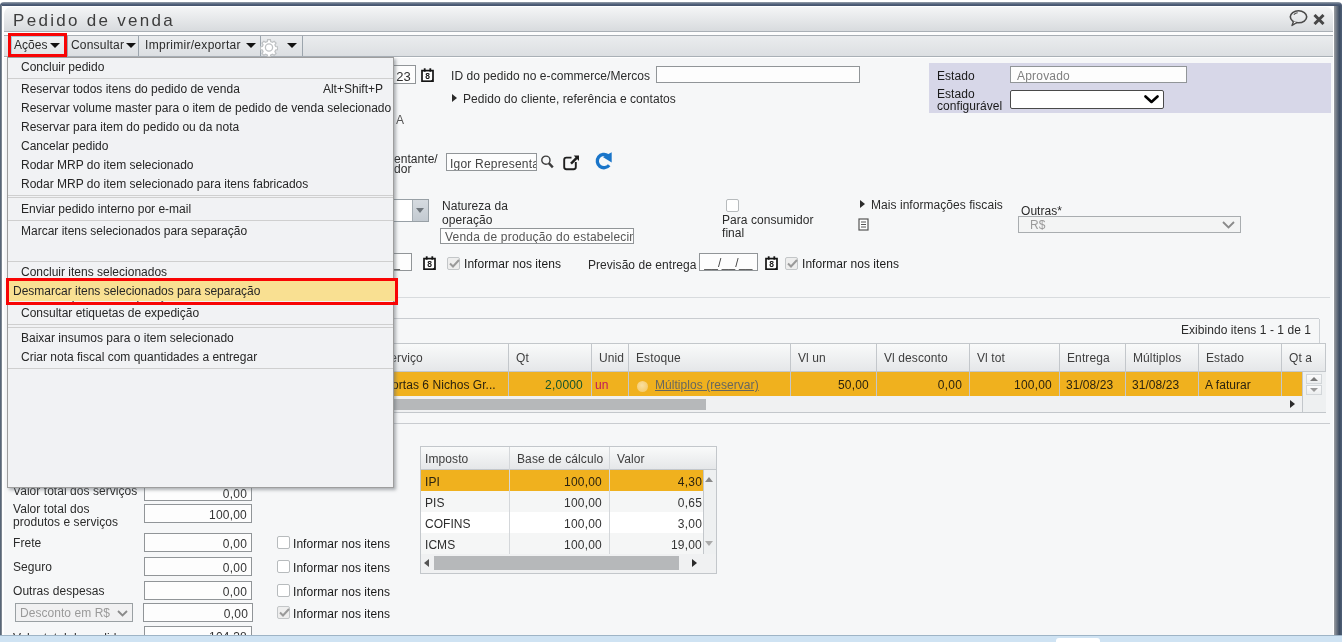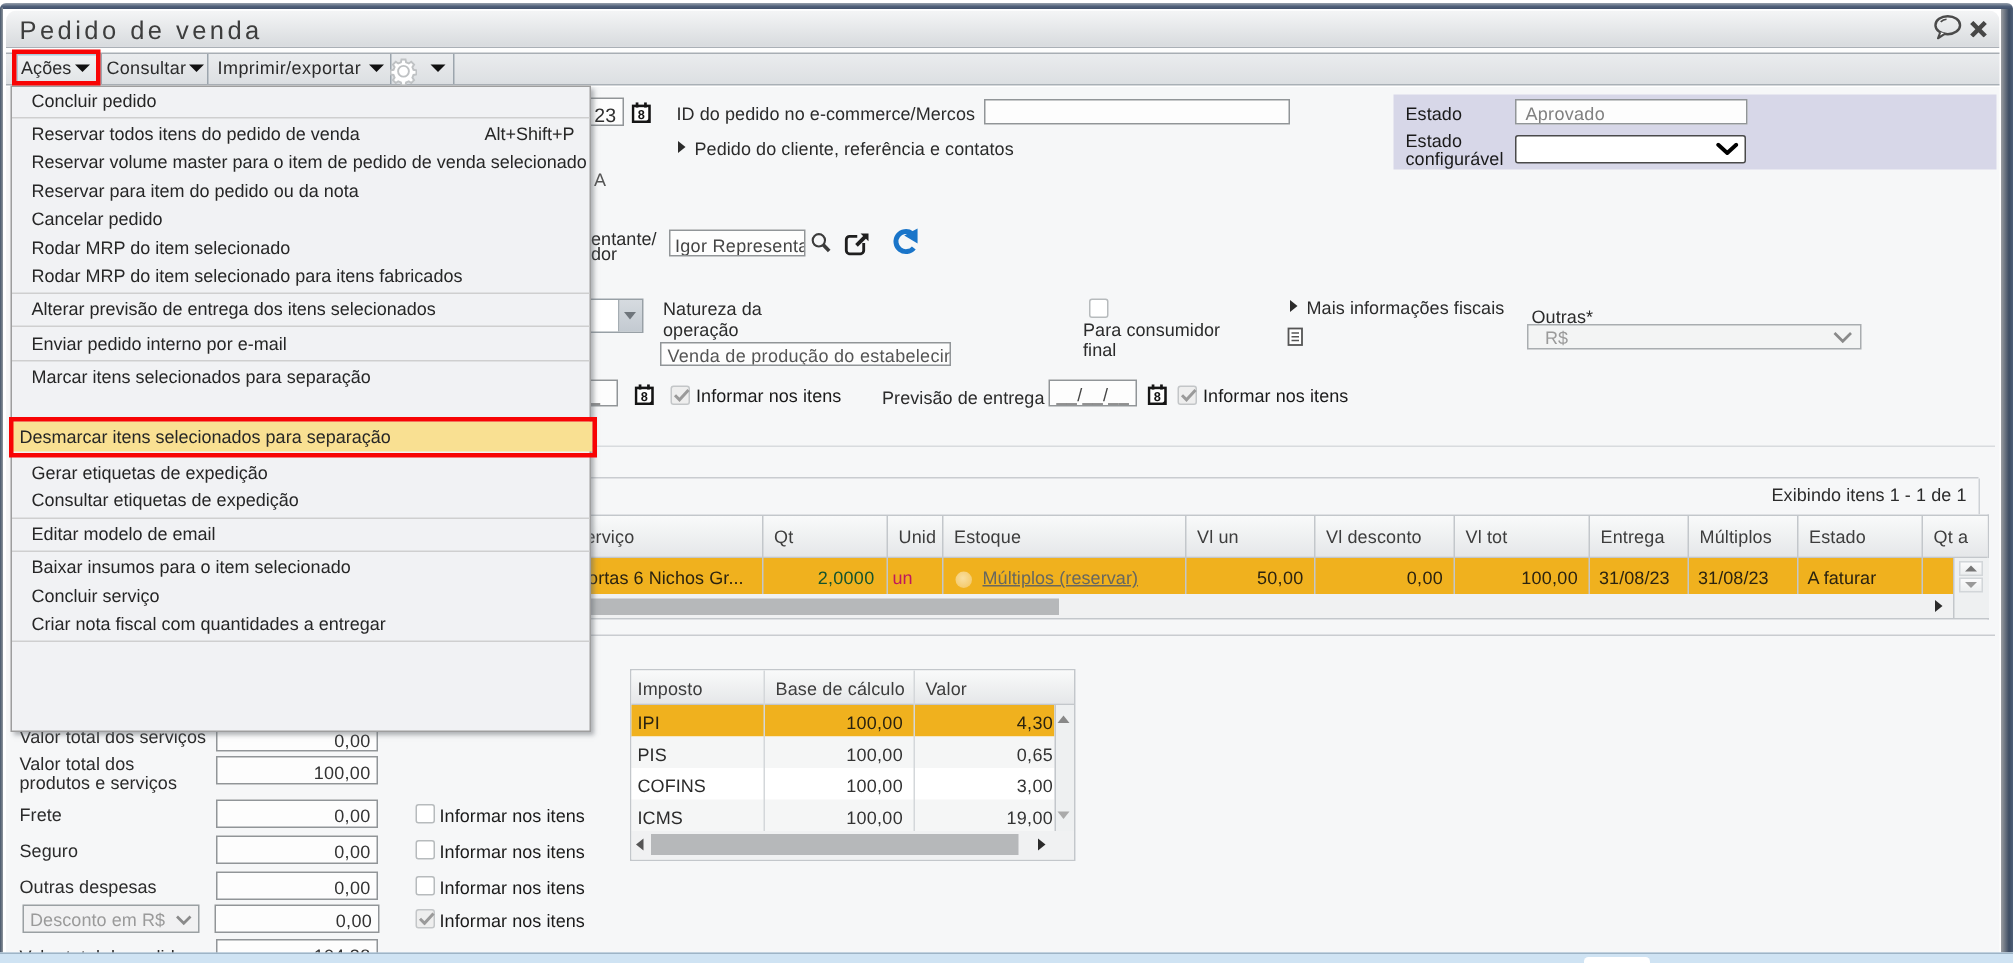--- a/index.html
+++ b/index.html
@@ -72,21 +72,21 @@
 </svg>
 <div class="t" style="left:451px;top:69px">ID do pedido no e-commerce/Mercos</div>
 <div class="inp" style="left:656px;top:66px;width:204px;height:17px"></div>
 
 <div class="arr-r" style="left:452px;top:94px"></div>
 <div class="t" style="left:463px;top:92px">Pedido do cliente, referência e contatos</div>
 <div class="t" style="left:396px;top:113px;color:#555">A</div>
 
 <div class="ab" style="left:929px;top:63px;width:402px;height:50px;background:#d7d7e8"></div>
 <div class="t" style="left:937px;top:69px;color:#1a1a1a">Estado</div>
-<div class="inp" style="left:1010px;top:66px;width:155px;height:17px;color:#808080;padding:2px 0 0 6px">Aprovado</div>
+<div class="inp" style="left:1010px;top:66px;width:177px;height:17px;color:#808080;padding:2px 0 0 6px">Aprovado</div>
 <div class="t" style="left:937px;top:87px;color:#1a1a1a">Estado</div>
 <div class="t" style="left:937px;top:99px;color:#1a1a1a">configurável</div>
 <div class="ab" style="left:1010px;top:90px;width:154px;height:19px;background:#fff;border:1.5px solid #4a4a4a;border-radius:2px"></div>
 <svg class="ab" style="left:1144px;top:95px" width="15" height="9" viewBox="0 0 15 9">
     <path d="M1.5 1.5 L7.5 7 L13.5 1.5" fill="none" stroke="#000" stroke-width="2.6" stroke-linecap="round" stroke-linejoin="round"></path>
   </svg>
 
 <div class="t" style="left:355px;top:152px">Representante/</div>
 <div class="t" style="left:361px;top:162px">vendedor</div>
 <div class="inp" style="left:446px;top:153px;width:91px;height:18px;padding:3px 0 0 3px;color:#444">Igor Representa</div>
@@ -282,34 +282,31 @@
 </style>
 <div class="mi">Concluir pedido</div>
 <div class="ms"></div>
 <div class="mi">Reservar todos itens do pedido de venda<span class="kbd">Alt+Shift+P</span></div>
 <div class="mi">Reservar volume master para o item de pedido de venda selecionado</div>
 <div class="mi">Reservar para item do pedido ou da nota</div>
 <div class="mi">Cancelar pedido</div>
 <div class="mi">Rodar MRP do item selecionado</div>
 <div class="mi">Rodar MRP do item selecionado para itens fabricados</div>
 <div class="ms"></div>
-<div class="mi">Alterar previsão de entrega dos itens selecionados</div>
 <div class="ms"></div>
 <div class="mi">Enviar pedido interno por e-mail</div>
 <div class="ms"></div>
 <div class="mi">Marcar itens selecionados para separação</div>
 <div class="mi"></div>
 <div class="ms"></div>
 <div class="mi">Concluir itens selecionados</div>
 <div class="ms"></div>
 <div class="mi">Gerar etiquetas de expedição</div>
 <div class="mi">Consultar etiquetas de expedição</div>
 <div class="ms"></div>
-<div class="mi">Editar modelo de email</div>
 <div class="ms"></div>
 <div class="mi">Baixar insumos para o item selecionado</div>
-<div class="mi">Concluir serviço</div>
 <div class="mi">Criar nota fiscal com quantidades a entregar</div>
 <div class="ms"></div>
 </div>
 
 <div class="ab" style="left:8px;top:281px;width:387px;height:20px;background:#f9e092;z-index:12;font-size:12px;line-height:20px;padding-left:5px;color:#262626;white-space:nowrap">Desmarcar itens selecionados para separação</div>
 <div class="ab" id="redbox2" style="left:6px;top:278px;width:392px;height:27px;border:3px solid #f80404;z-index:20"></div>
 
 </body></html>

